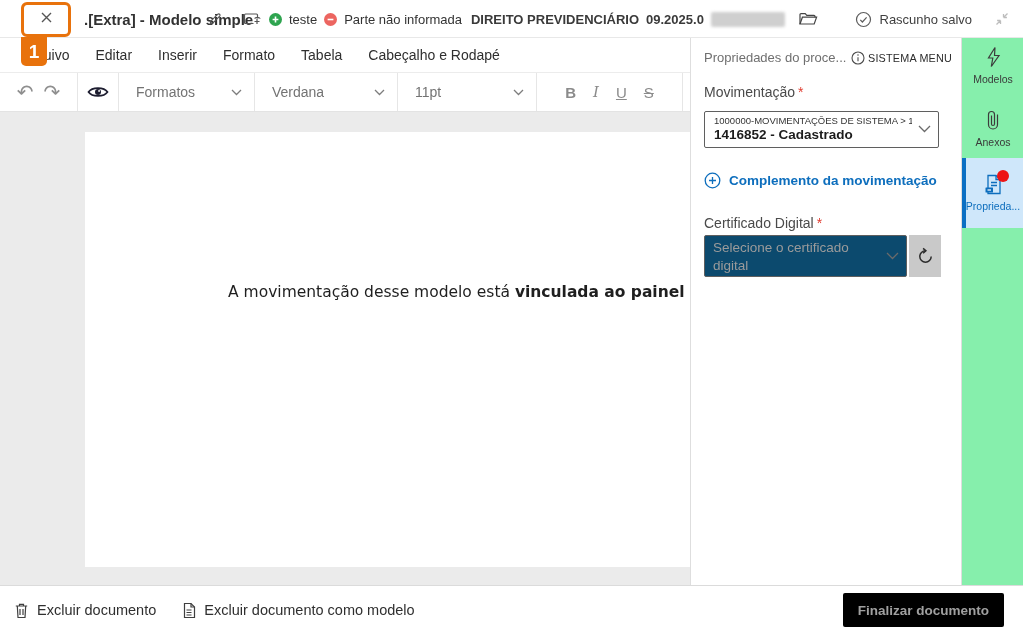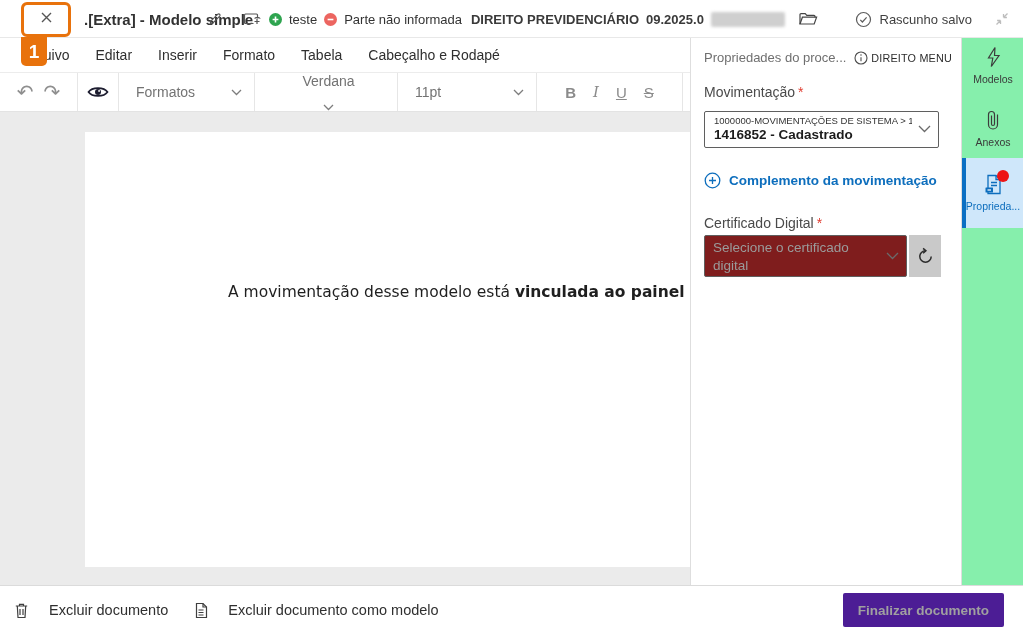--- a/index.html
+++ b/index.html
@@ -26,21 +26,21 @@
   .menubar { position:absolute; left:0; top:38px; width:690px; height:34px; background:#fff; display:flex; align-items:center; padding-left:9px; z-index:5; }
   .menu-item { padding:0 13px; font-size:14px; color:#2f2f2f; cursor:default; }
 
   
   .toolbar { position:absolute; left:0; top:72px; width:690px; height:40px; background:#fff; border-top:1px solid #ececec; border-bottom:1px solid #e3e3e3; display:flex; z-index:5; }
   .tgroup { height:100%; display:flex; align-items:center; border-right:1px solid #e6e6e6; }
   .tg-hist { width:78px; justify-content:center; gap:10px; }
   .ubtn { font-size:20px; color:#8f8f8f; line-height:1; }
   .tg-eye { width:41px; justify-content:center; }
   .tg-dd { justify-content:space-between; padding:0 12px 0 17px; color:#737373; font-size:14px; }
-  .tg-fmt { width:136px; } .tg-font { width:143px;flex-direction:column; } .tg-size { width:139px; }
+  .tg-fmt { width:136px; } .tg-font { width:143px; } .tg-size { width:139px; }
   .tg-bius { width:146px; justify-content:center; gap:17px; color:#8b8b8b; font-size:15px; }
   .tg-bius .b { font-weight:bold; }
   .tg-bius .i { font-style:italic; font-family:"DejaVu Serif",serif; }
   .tg-bius .u { text-decoration:underline; }
   .tg-bius .s { text-decoration:line-through; }
 
   
   .editor { position:absolute; left:0; top:112px; width:690px; height:473px; background:#ebebeb; overflow:hidden; z-index:1; }
   .page { position:absolute; left:85px; top:20px; width:794px; height:435px; background:#fff; font-family:"DejaVu Sans",sans-serif; color:#1f1f1f; }
   .doc-line1 { position:absolute; top:94px; left:0; width:100%; text-align:center; font-size:15.5px; }
@@ -53,40 +53,40 @@
   .collapse-menu { display:flex; align-items:center; gap:3px; font-size:10.8px; color:#2c2c2c; letter-spacing:.2px; white-space:nowrap; }
   .field-label { position:absolute; left:13px; font-size:14px; color:#4a4a4a; }
   .req { color:#e03b2f; margin-left:3px; }
   .lbl-mov { top:46px; } .lbl-cert { top:177px; }
   .mov-select { position:absolute; left:13px; top:73px; width:235px; height:37px; border:1px solid #5f5f5f; border-radius:2px; background:#fff; padding:3px 26px 3px 9px; overflow:hidden; }
   .mov-path { font-size:9.5px; color:#333; white-space:nowrap; overflow:hidden; }
   .mov-value { font-size:13.5px; font-weight:bold; color:#1c1c1c; margin-top:1px; white-space:nowrap; }
   .mov-chevron { position:absolute; right:7px; top:13px; }
   .complement { position:absolute; left:13px; top:134px; display:flex; align-items:center; gap:8px; color:#0d6ebd; font-size:13.5px; font-weight:bold; cursor:pointer; }
   .cert-row { position:absolute; left:13px; top:197px; display:flex; }
-  .cert-select { position:relative; width:203px; height:42px; border:1px solid #5f5f5f; border-radius:2px; background:#7f1d1d; padding:3px 26px 3px 8px; color:#9b9b9b; font-size:13.5px; line-height:1.35; }
+  .cert-select { position:relative; width:203px; height:42px; border:1px solid #5f5f5f; border-radius:2px; background:#0c4a6e; padding:3px 26px 3px 8px; color:#9b9b9b; font-size:13.5px; line-height:1.35; }
   .cert-chevron { position:absolute; right:7px; top:16px; }
   .refresh-btn { margin-left:2px; width:32px; height:42px; background:#c9c9c9; display:flex; align-items:center; justify-content:center; }
 
   
   .side { position:absolute; left:961px; top:38px; width:62px; height:547px; background:#86efac; border-left:1px solid #dedede; z-index:10; }
   .side-item { position:absolute; left:0; width:62px; display:flex; flex-direction:column; align-items:center; justify-content:center; gap:5px; font-size:10.5px; color:#3a3a3a; cursor:pointer; }
   .si-modelos { top:4px;  height:46px; }
   .si-anexos  { top:68px; height:44px; }
   .si-props   { top:120px; height:70px; background:#cfe7fa; color:#0d6ebd; }
   .si-props::before { content:""; position:absolute; left:0; top:0; bottom:0; width:4px; background:#0b6fc3; }
   .si-campos  { top:198px; height:48px; }
   .icon-wrap { position:relative; line-height:0; }
   .red-dot { position:absolute; top:-4px; right:-6px; width:12px; height:12px; border-radius:50%; background:#ed1414; }
   .side-label { white-space:nowrap; }
 
   
   .footer { position:absolute; left:0; top:585px; width:1023px; height:49px; background:#fff; border-top:1px solid #dbdbdb; display:flex; align-items:center; padding:0 14px; gap:26px; z-index:25; }
-  .f-action { display:flex; align-items:center; gap:20px; font-size:14.5px; color:#2f2f2f; cursor:pointer; white-space:nowrap; }
-  .f-finalize { margin-left:auto; margin-right:5px; height:34px; padding:0 15px; background:#4c1d95; border:none; border-radius:2px; color:#a0a0a0; font-size:13.5px; font-weight:600; font-family:inherit; }
+  .f-action { display:flex; align-items:center; gap:8px; font-size:14.5px; color:#2f2f2f; cursor:pointer; white-space:nowrap; }
+  .f-finalize { margin-left:auto; margin-right:5px; height:34px; padding:0 15px; background:#000000; border:none; border-radius:2px; color:#a0a0a0; font-size:13.5px; font-weight:600; font-family:inherit; }
 </style>
 </head>
 <body>
 
 <div class="app">
 
   <div class="topbar">
     <div class="close-hl">
       <span>
         <svg width="15" height="15" viewBox="0 0 15 15">
@@ -209,21 +209,21 @@
     <div class="panel-head">
       <span class="panel-title">Propriedades do proce...</span>
       <span class="collapse-menu">
         <span style="line-height:0;">
           <svg width="14" height="14" viewBox="0 0 14 14" fill="none" stroke="#4c4c4c" stroke-width="1.1">
               <circle cx="7" cy="7" r="6"></circle>
               <path d="M7 6.3 V10.2"></path>
               <circle cx="7" cy="4.1" r="0.75" fill="#4c4c4c" stroke="none"></circle>
             </svg>
         </span>
-        <span>DIREITO MENU</span>
+        <span>SISTEMA MENU</span>
       </span>
     </div>
 
     <div class="field-label lbl-mov">
       <span>Movimentação</span><span class="req">*</span>
     </div>
     <div class="mov-select">
       <div class="mov-path">1000000-MOVIMENTAÇÕES DE SISTEMA &gt; 10</div>
       <div class="mov-value">1416852 - Cadastrado</div>
       <span class="mov-chevron" style="line-height:0;">

